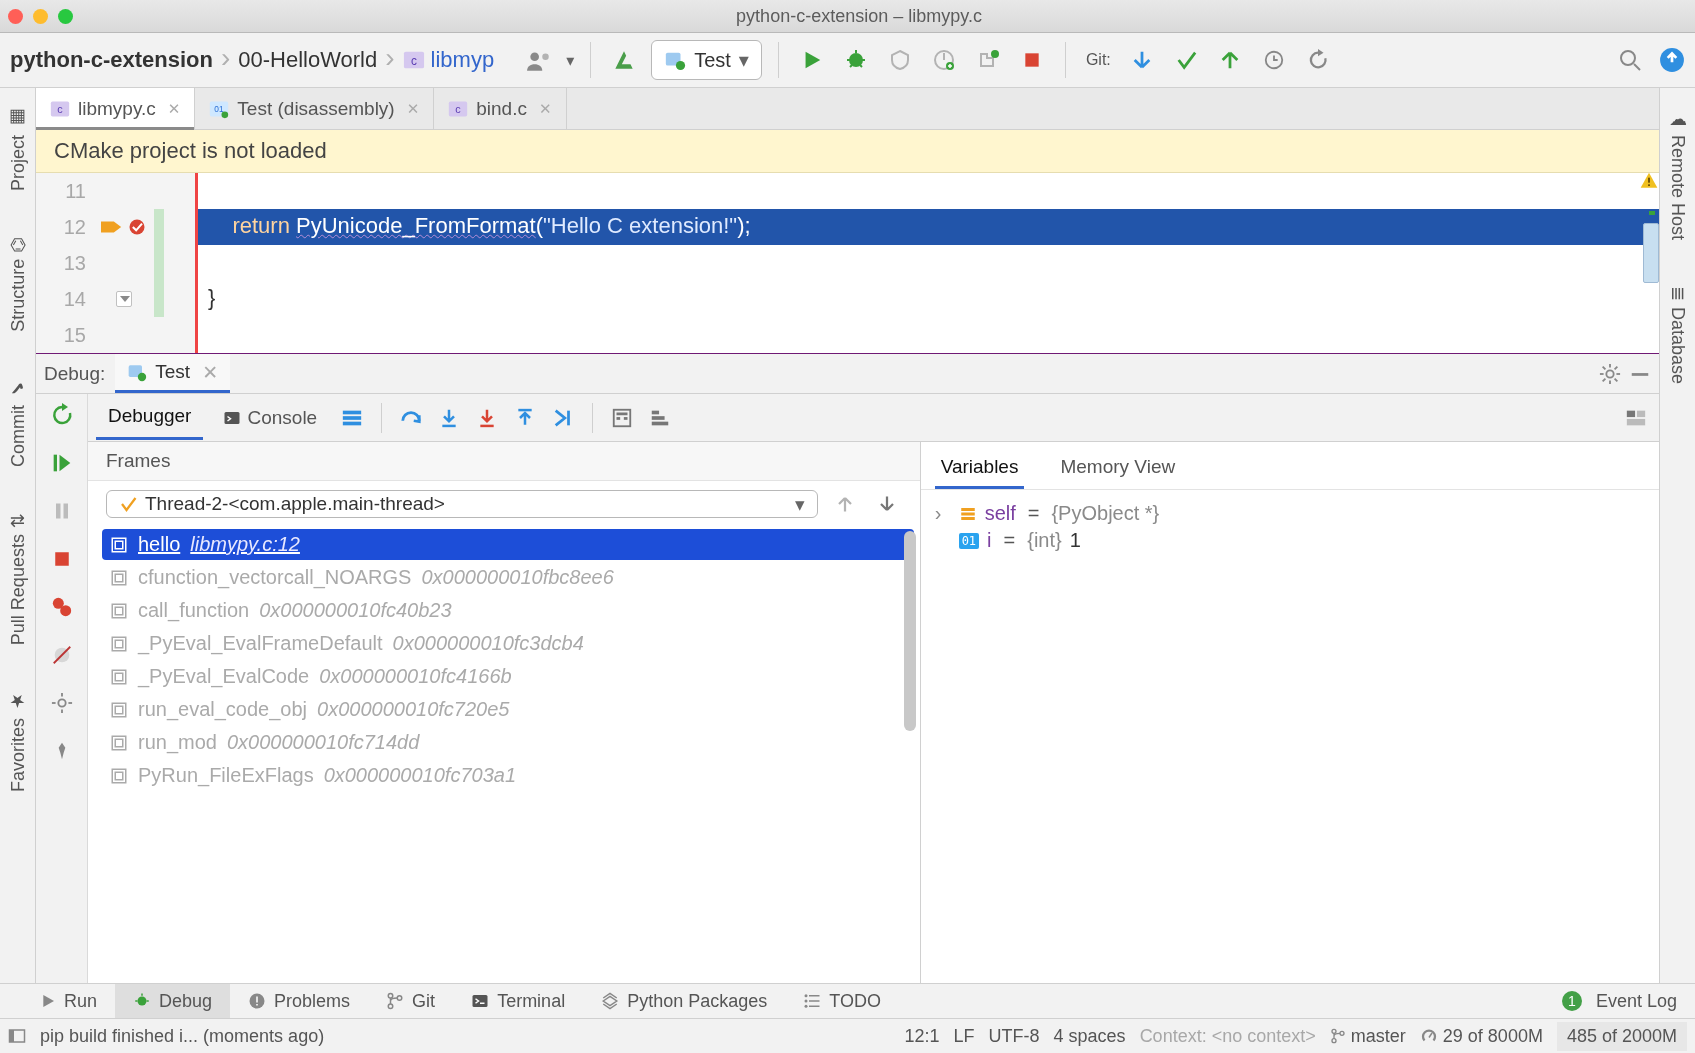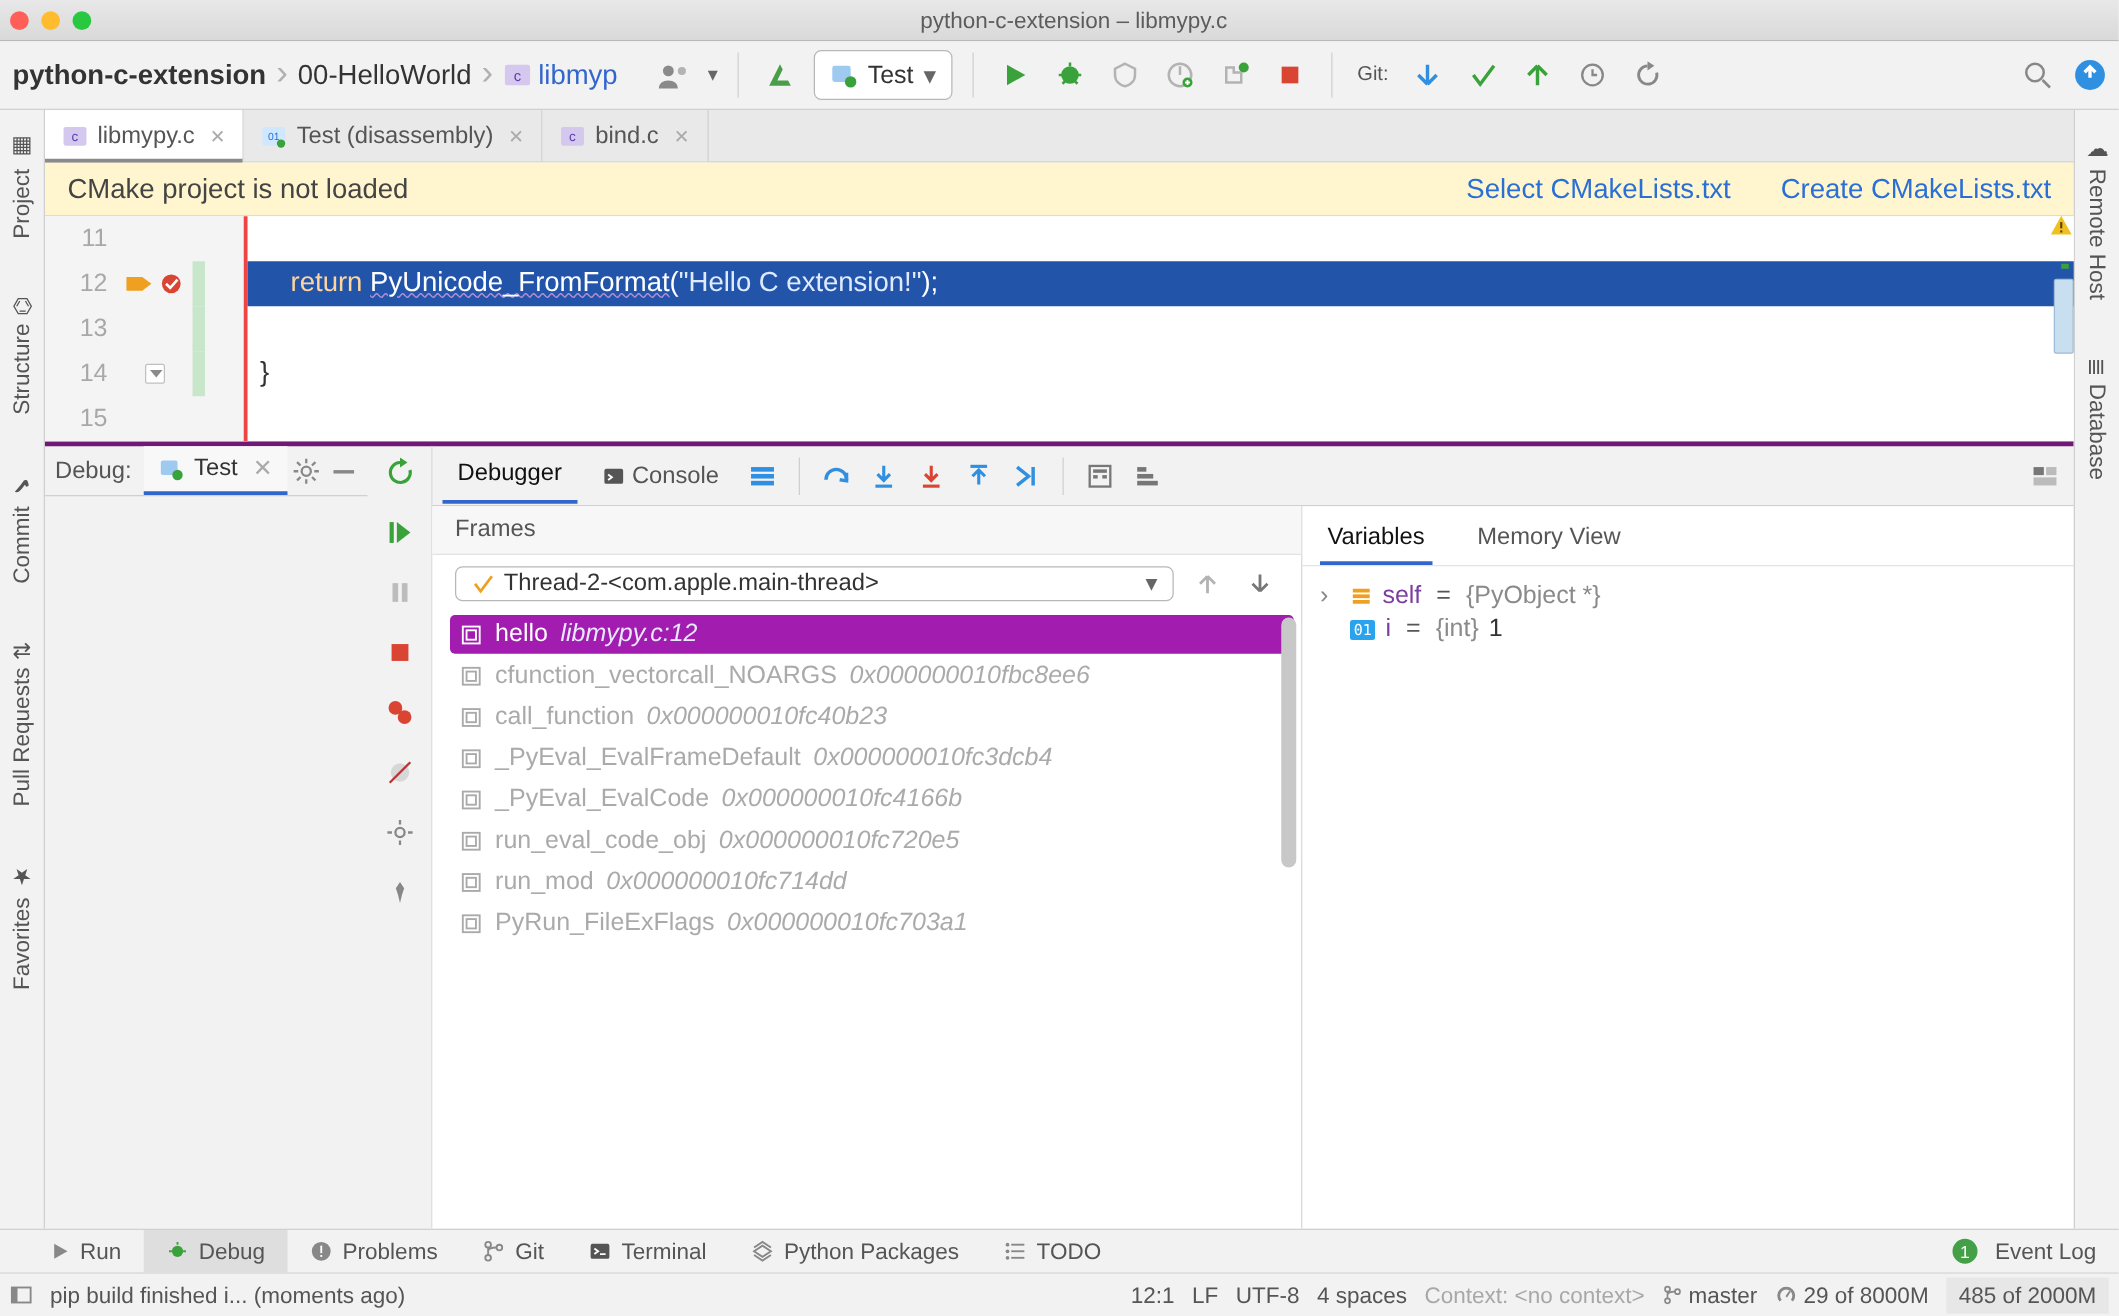--- a/index.html
+++ b/index.html
@@ -128,22 +128,22 @@
   .cline.active { background:#2255aa; color:#fff;}
   .cline .kw { color:#ff8a3c;}
   .cline.active .kw { color:#ffd49f;}
   .cline .fn { text-decoration: underline wavy #b58dd6 1px;}
   .cline .str { color:#888;}
   .cline.active .str { color:#dfeaff;}
   .right-ruler { position:absolute; right:0; top:0; bottom:0; width:18px; }
 
   
   .debug-panel {
-    flex:1; display:flex; flex-direction:row; min-height:0;
-    border-top:4px solid #701a75; background:#f2f2f2;
+    flex:1; display:flex; flex-direction:column; min-height:0;
+    border-top:1px solid #701a75; background:#f2f2f2;
   }
   .dp-head {
     height:40px; display:flex; align-items:center; padding:0 4px 0 0;
     font-size:19px; color:#555; border-bottom:1px solid #d0d0d0;
   }
   .dp-head .label { padding:0 10px 0 8px;}
   .dp-tab {
     display:flex; align-items:center; gap:8px; height:100%;
     padding:0 12px; border-bottom:3px solid #3366cc; color:#333;
     background:#f8f8f8;
@@ -183,21 +183,21 @@
     font-size:19px;
   }
   .thread-select .chev { margin-left:auto; color:#666;}
   .navbtn { width:30px; height:30px; display:flex; align-items:center; justify-content:center; color:#9a9a9a; border-radius:4px;}
   .frames-list { flex:1; overflow:auto; padding:0 6px 8px 14px; }
   .frame {
     display:flex; align-items:center; gap:10px; padding:4px 8px;
     font-size:20px; color:#aaa; border-radius:4px; margin:2px 0;
     font-family: inherit;
   }
-  .frame.active { background:#a21caf; color:#fff; }
+  .frame.active { background:#1d4ed8; color:#fff;text-decoration:underline; }
   .frame .fname { color:#aaa;}
   .frame.active .fname { color:#fff; }
   .frame .floc { font-style:italic; color:#aaa;}
   .frame.active .floc { color:#e8e8ff;}
 
   .vars-panel { flex:1; display:flex; flex-direction:column; background:#fff;}
   .vp-tabs { display:flex; padding:6px 14px 0 14px; font-size:19px; color:#555; border-bottom:1px solid #e3e3e3; gap:30px;}
   .vp-tab { padding:8px 6px; }
   .vp-tab.active { color:#111; border-bottom:3px solid #3366cc; }
   .vars-list { padding:10px 14px; font-size:20px; }
@@ -451,24 +451,20 @@
               <text x="12" y="17" font-size="13" fill="#5b3db3" font-family="monospace" text-anchor="middle">c</text>
             </svg>
         </span>
         <span>bind.c</span>
         <span class="close">✕</span>
       </div>
     </div>
 
     <div class="banner">
       <span>CMake project is not loaded</span>
-      <div class="actions">
-        <span class="link">Select CMakeLists.txt</span>
-        <span class="link">Create CMakeLists.txt</span>
-      </div>
     </div>
 
     <div class="editor-scroll">
       <div class="gutter-col">
         <div class="grow">
             <span class="lineno">11</span>
             <span class="gicons"></span>
           </div>
         <div class="grow">
           <span class="lineno">12</span>

